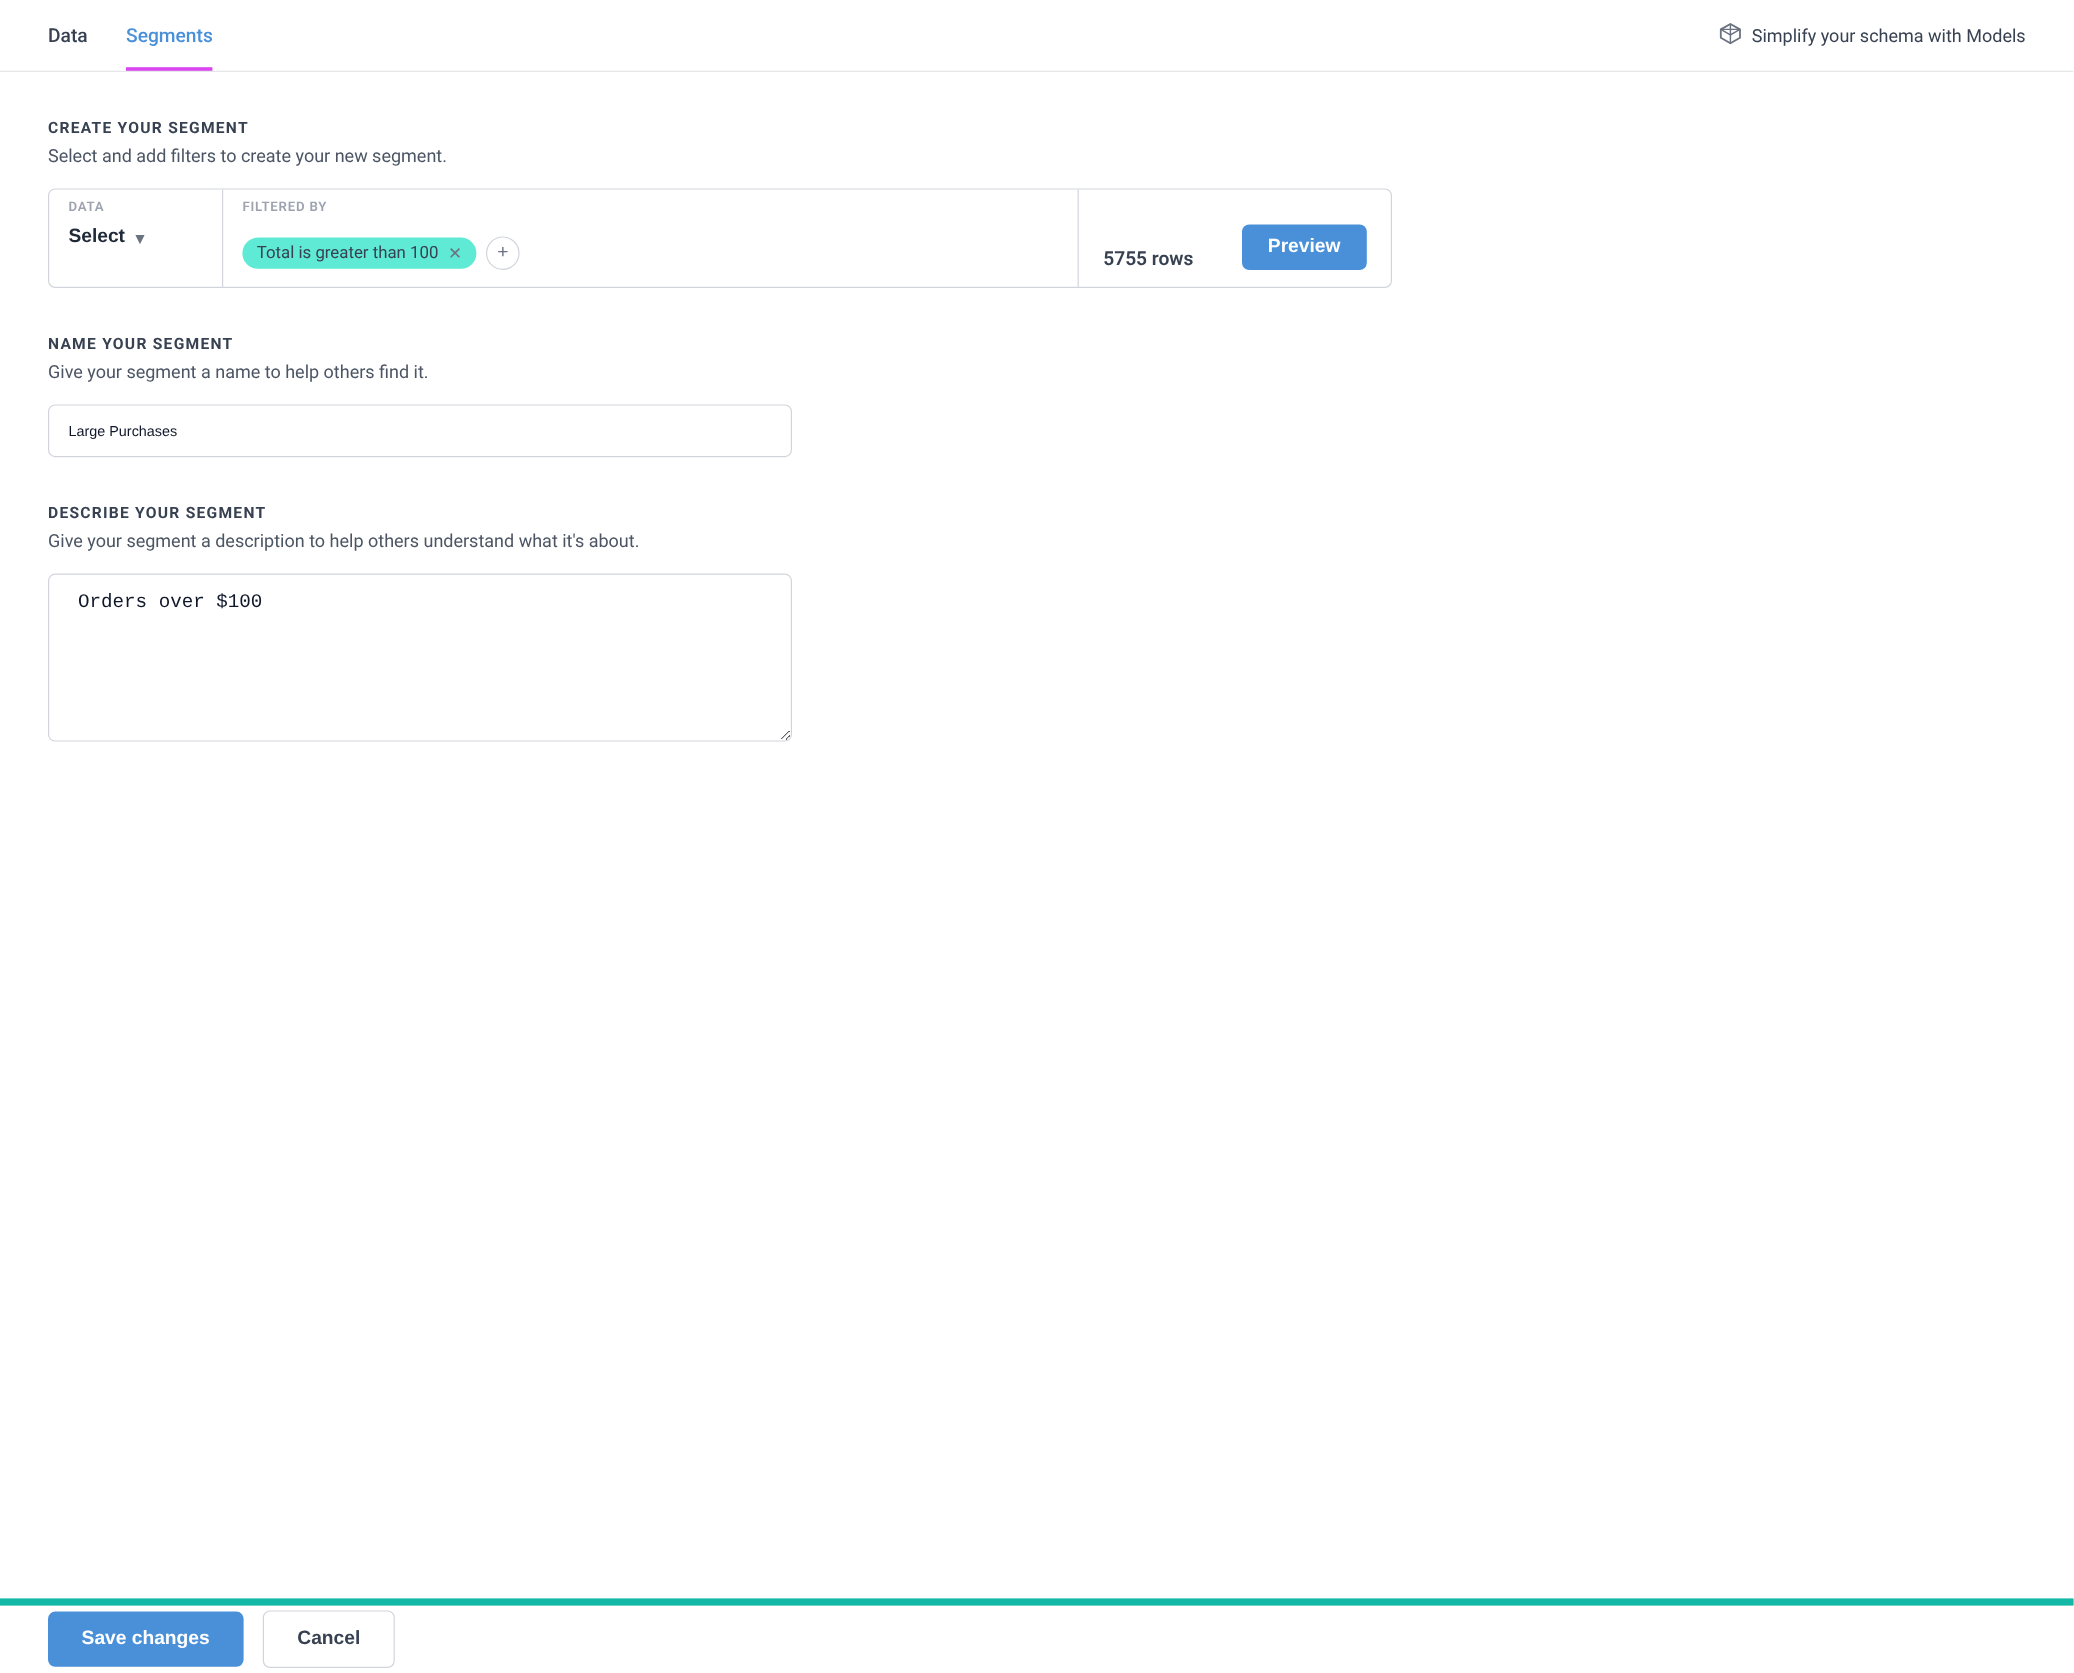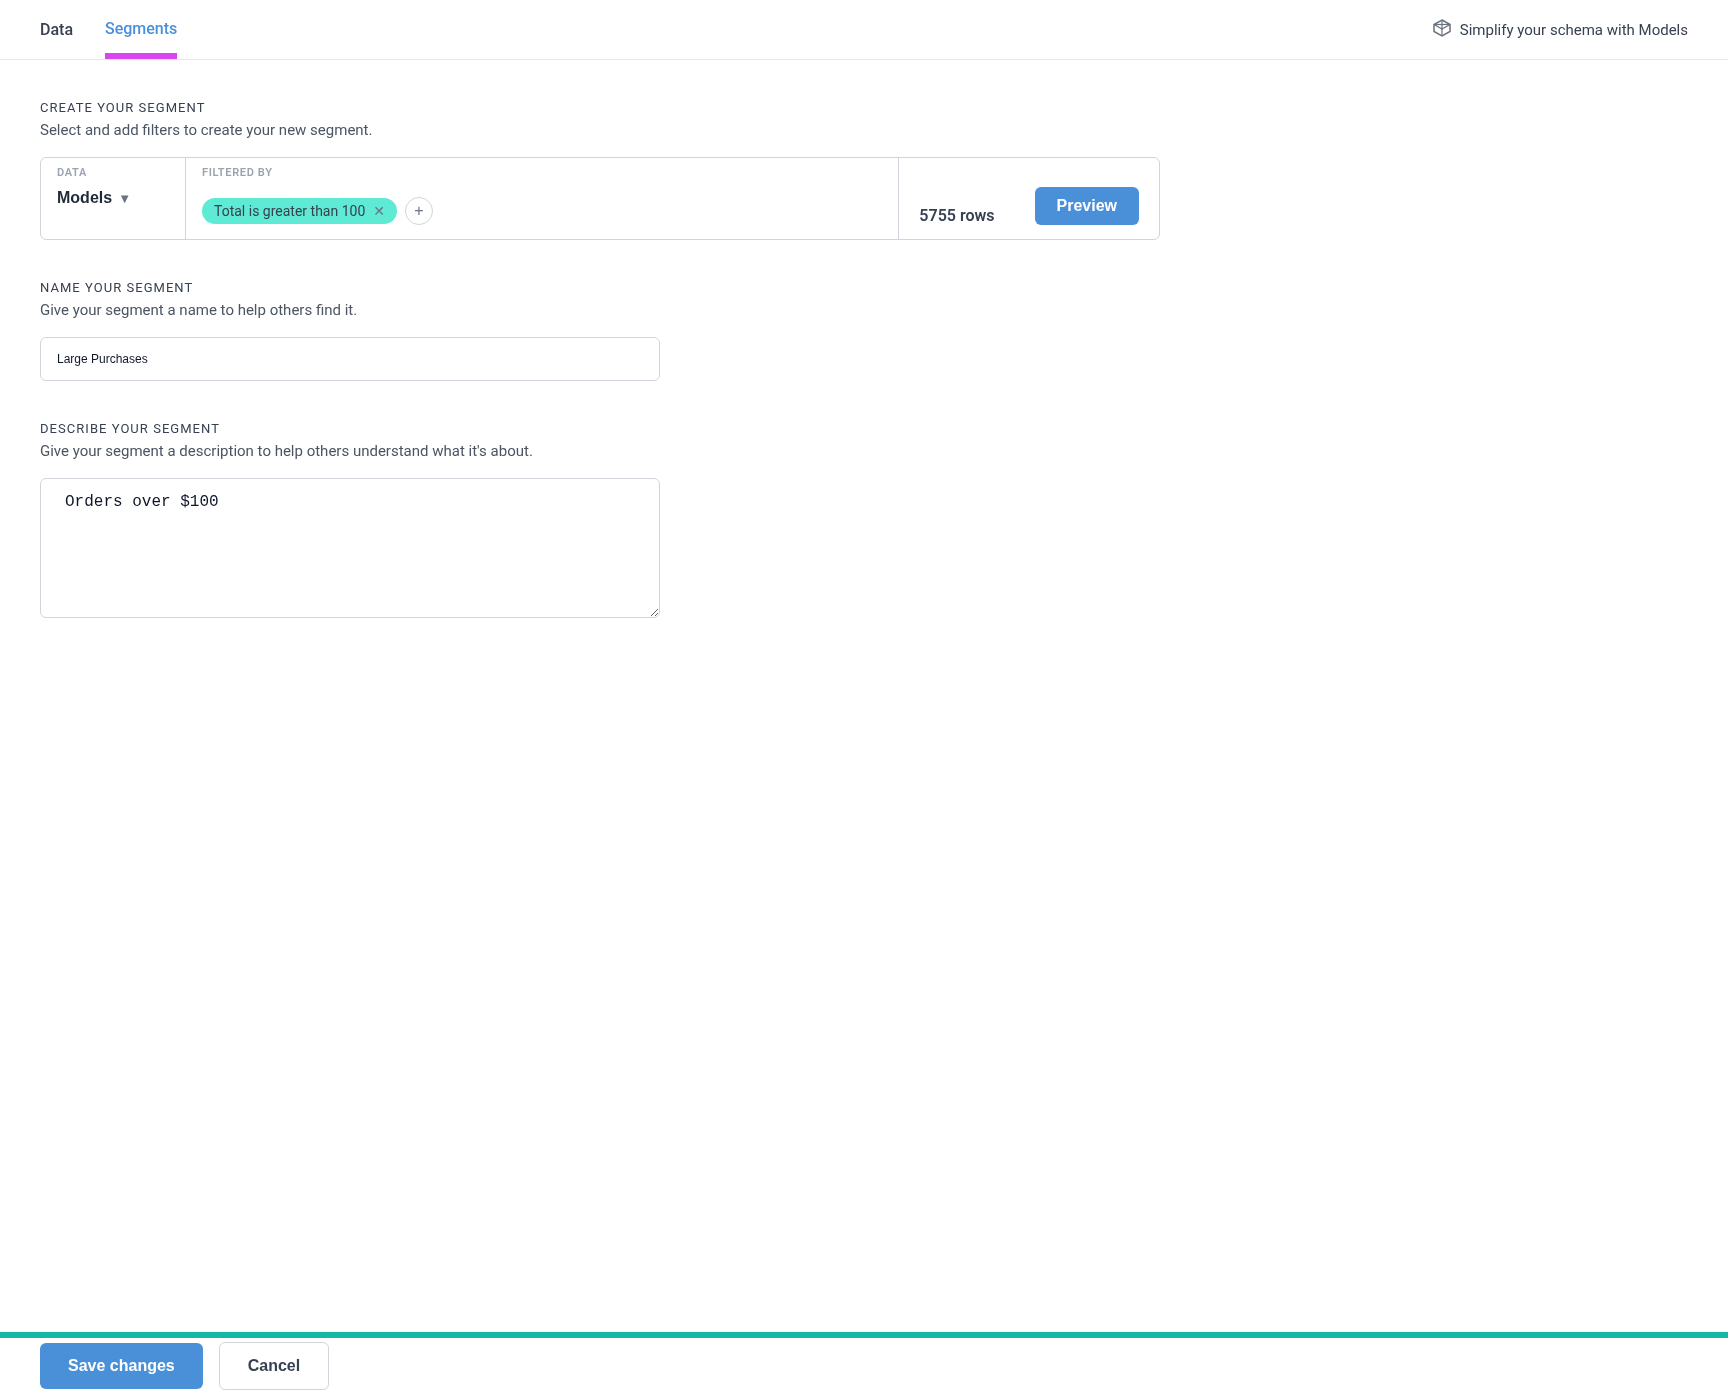--- a/index.html
+++ b/index.html
@@ -32,21 +32,21 @@
       font-size: 16px;
       font-weight: 500;
       color: #6b7280;
       cursor: pointer;
       border-bottom: 3px solid transparent;
       padding-top: 3px;
       text-decoration: none;
     }
     .tab.active {
       color: #4a90d9;
-      border-bottom: 6px solid #d946ef;
+      border-bottom: 3px solid #d946ef;
     }
     .tab.inactive {
       color: #374151;
     }
     .header-right {
       display: flex;
       align-items: center;
       gap: 8px;
       color: #374151;
       font-size: 15px;
@@ -57,21 +57,21 @@
       padding: 40px 40px 120px 40px;
       max-width: 1200px;
     }
 
     
     .section {
       margin-bottom: 40px;
     }
     .section-title {
       font-size: 13px;
-      font-weight: 400;
+      font-weight: 700;
       letter-spacing: 0.08em;
       color: #374151;
       text-transform: uppercase;
       margin-bottom: 6px;
     }
     .section-desc {
       font-size: 15px;
       color: #4b5563;
       margin-bottom: 18px;
     }
@@ -286,21 +286,21 @@
 
   <div class="section">
     <div class="section-title">CREATE YOUR SEGMENT</div>
     <div class="section-desc">Select and add filters to create your new segment.</div>
 
     <div class="segment-builder">
 
       <div class="builder-data-col">
         <div class="col-label">DATA</div>
         <button class="orders-btn">
-          <span>Models</span>
+          <span>Select</span>
           <span class="chevron">▼</span>
         </button>
       </div>
 
       <div class="builder-filtered-col">
         <div class="col-label">FILTERED BY</div>
         <div class="filter-tags">
           <div class="filter-tag">
             <span>Total is greater than 100</span>
             <button class="remove-btn" title="Remove filter">✕</button>

